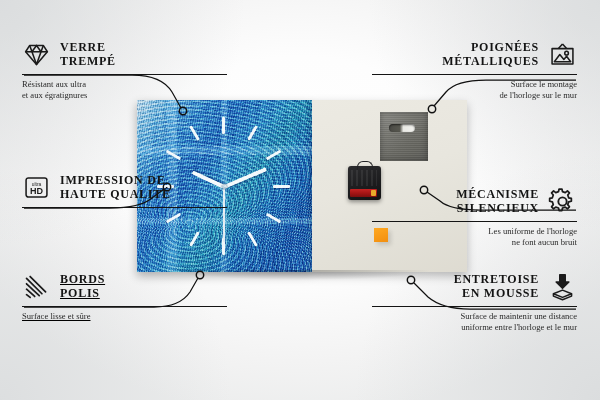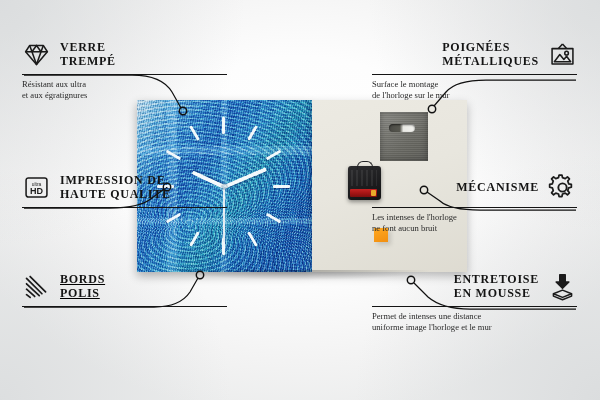--- a/index.html
+++ b/index.html
@@ -106,21 +106,21 @@
     background:linear-gradient(160deg,#ffa820 0%,#f28f10 100%);
     box-shadow:3px 3px 4px rgba(0,0,0,.13);
   }
   #product-shadow{
     position:absolute;left:2px;top:170px;width:328px;height:13px;
     background:radial-gradient(ellipse 50% 100% at 50% 0%, rgba(0,0,0,.26) 0%, rgba(0,0,0,0) 78%);
   }
 
   
   .callout{position:absolute;width:205px;}
-  .callout.right{}
+  .callout.right{text-align:right;}
   .head{display:flex;align-items:center;gap:9px;}
   .callout.right .head{justify-content:flex-end;}
   .icon{width:29px;height:29px;flex:0 0 29px;color:#1b1b1b;}
   .icon svg{display:block;width:29px;height:29px;}
   .title{
     font-family:"Liberation Serif",serif;
     font-weight:700;font-size:12px;letter-spacing:.75px;
     line-height:13.4px;color:#141414;text-transform:uppercase;
   }
   .rule{height:1.4px;background:#141414;margin:5px 0 4px;}
@@ -250,20 +250,23 @@
               <path d="M5 25 L9 28"></path>
           <path d="M9 5 L26 22"></path>
         </g>
           </svg>
       </span>
       <span class="title">
         <span>BORDS</span><br><span>POLIS</span>
       </span>
     </div>
     <div class="rule"></div>
+    <div class="desc">
+      <span>Surface lisse et sûre</span>
+    </div>
   </div>
 
   <div class="callout right" style="left:372px;top:40px;">
     <div class="head">
       <span class="title">
         <span>POIGNÉES</span><br><span>MÉTALLIQUES</span>
       </span>
       <span class="icon">
         <svg viewBox="0 0 32 32">
             <g fill="none" stroke="currentColor" stroke-width="1.7" stroke-linejoin="round">
@@ -274,54 +277,54 @@
         </g>
           </svg>
       </span>
     </div>
     <div class="rule"></div>
     <div class="desc">
       <span>Surface le montage</span><br><span>de l'horloge sur le mur</span>
     </div>
   </div>
 
-  <div class="callout right" style="left:372px;top:173px;">
-    <div class="head">
-      <span class="title">
-        <span>MÉCANISME</span><br>
+  <div class="callout right" style="left:372px;top:187px;">
+    <div class="head">
+      <span class="title">
+        <span>MÉCANISME</span><br><span>SILENCIEUX</span>
       </span>
       <span class="icon">
         <svg viewBox="0 0 32 32">
             <g fill="none" stroke="currentColor" stroke-width="2.1" stroke-linejoin="round">
           <path d="M16 4.2 l3.3 1.1 2.6-2.0 2.4 2.4 -2.0 2.6 1.1 3.3 3.2 .7 0 3.4 -3.2 .7 -1.1 3.3 2.0 2.6 -2.4 2.4 -2.6-2.0 -3.3 1.1 -.7 3.2 -3.4 0 -.7-3.2 -3.3-1.1 -2.6 2.0 -2.4-2.4 2.0-2.6 -1.1-3.3 -3.2-.7 0-3.4 3.2-.7 1.1-3.3 -2.0-2.6 2.4-2.4 2.6 2.0 3.3-1.1 .7-3.2 3.4 0 z" transform="translate(0,0) scale(0.92) translate(1.4,1.4)"></path>
           <circle cx="16" cy="16" r="4.6"></circle>
         </g>
           </svg>
       </span>
     </div>
     <div class="rule"></div>
     <div class="desc">
-      <span>Les intenses de l'horloge</span><br><span>ne font aucun bruit</span>
+      <span>Les uniforme de l'horloge</span><br><span>ne font aucun bruit</span>
     </div>
   </div>
 
   <div class="callout right" style="left:372px;top:272px;">
     <div class="head">
       <span class="title">
         <span>ENTRETOISE</span><br><span>EN MOUSSE</span>
       </span>
       <span class="icon">
         <svg viewBox="0 0 32 32">
             <g fill="none" stroke="currentColor" stroke-width="1.7" stroke-linejoin="round">
           <path d="M13 3 h6 v8 h4 l-7 7 -7-7 h4 z" fill="currentColor"></path>
           <path d="M16 20 L26 24 L16 28 L6 24 Z"></path>
           <path d="M6 24 v2.6 L16 30.6 L26 26.6 V24"></path>
         </g>
           </svg>
       </span>
     </div>
     <div class="rule"></div>
     <div class="desc">
-      <span>Permet de intenses une distance</span><br><span>uniforme image l'horloge et le mur</span>
+      <span>Surface de maintenir une distance</span><br><span>uniforme entre l'horloge et le mur</span>
     </div>
   </div>
 
 </div>
 
 </body></html>

